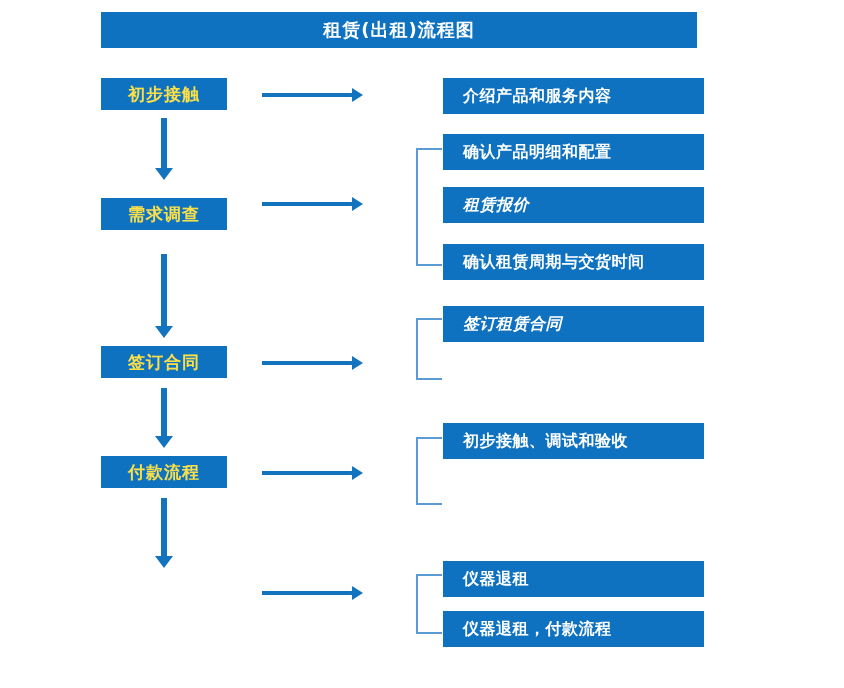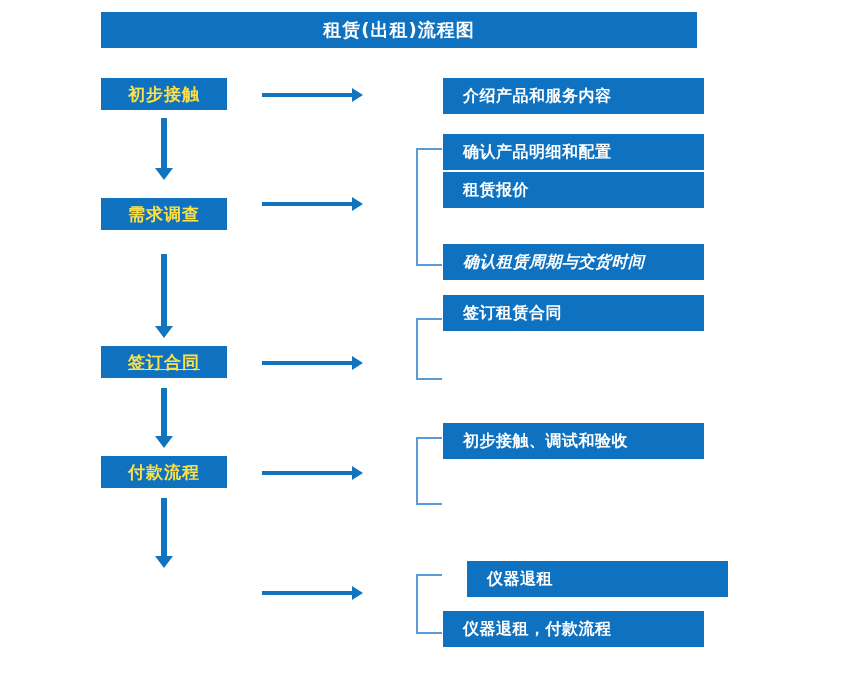--- a/index.html
+++ b/index.html
@@ -129,21 +129,21 @@
 <body>
 
 <div id="canvas">
 
   <div class="title-bar">租赁(出租)流程图</div>
 
   <div class="stage-box" style="top:78px;">初步接触</div>
 
   <div class="stage-box" style="top:198px;">需求调查</div>
 
-  <div class="stage-box" style="top:346px;text-decoration:underline;">签订合同</div>
+  <div class="stage-box" style="top:346px;">签订合同</div>
 
   <div class="stage-box" style="top:456px;">付款流程</div>
 
 
   <div class="v-arrow" style="left:155px; top:118px; height:62px;">
     <div class="shaft" style="height:50px;"></div>
     <div class="head"></div>
   </div>
 
   <div class="v-arrow" style="left:155px; top:254px; height:84px;">
@@ -191,27 +191,27 @@
   <div class="bracket" style="left:416px; top:318px; height:62px;"></div>
 
   <div class="bracket" style="left:416px; top:437px; height:68px;"></div>
 
   <div class="bracket" style="left:416px; top:574px; height:60px;"></div>
 
   <div class="detail-box" style="top:78px;">介绍产品和服务内容</div>
 
   <div class="detail-box" style="top:134px;">确认产品明细和配置</div>
 
-  <div class="detail-box" style="top:172px;">租赁报价</div>
-
-  <div class="detail-box" style="top:244px;font-style:italic;">确认租赁周期与交货时间</div>
-
-  <div class="detail-box" style="top:295px;">签订租赁合同</div>
+  <div class="detail-box" style="top:187px;font-style:italic;">租赁报价</div>
+
+  <div class="detail-box" style="top:244px;">确认租赁周期与交货时间</div>
+
+  <div class="detail-box" style="top:306px;font-style:italic;">签订租赁合同</div>
 
 
   <div class="detail-box" style="top:423px;">初步接触、调试和验收</div>
 
 
-  <div class="detail-box" style="top:561px;margin-left:24px;">仪器退租</div>
+  <div class="detail-box" style="top:561px;">仪器退租</div>
 
   <div class="detail-box" style="top:611px;">仪器退租，付款流程</div>
 
 </div>
 
 </body></html>

